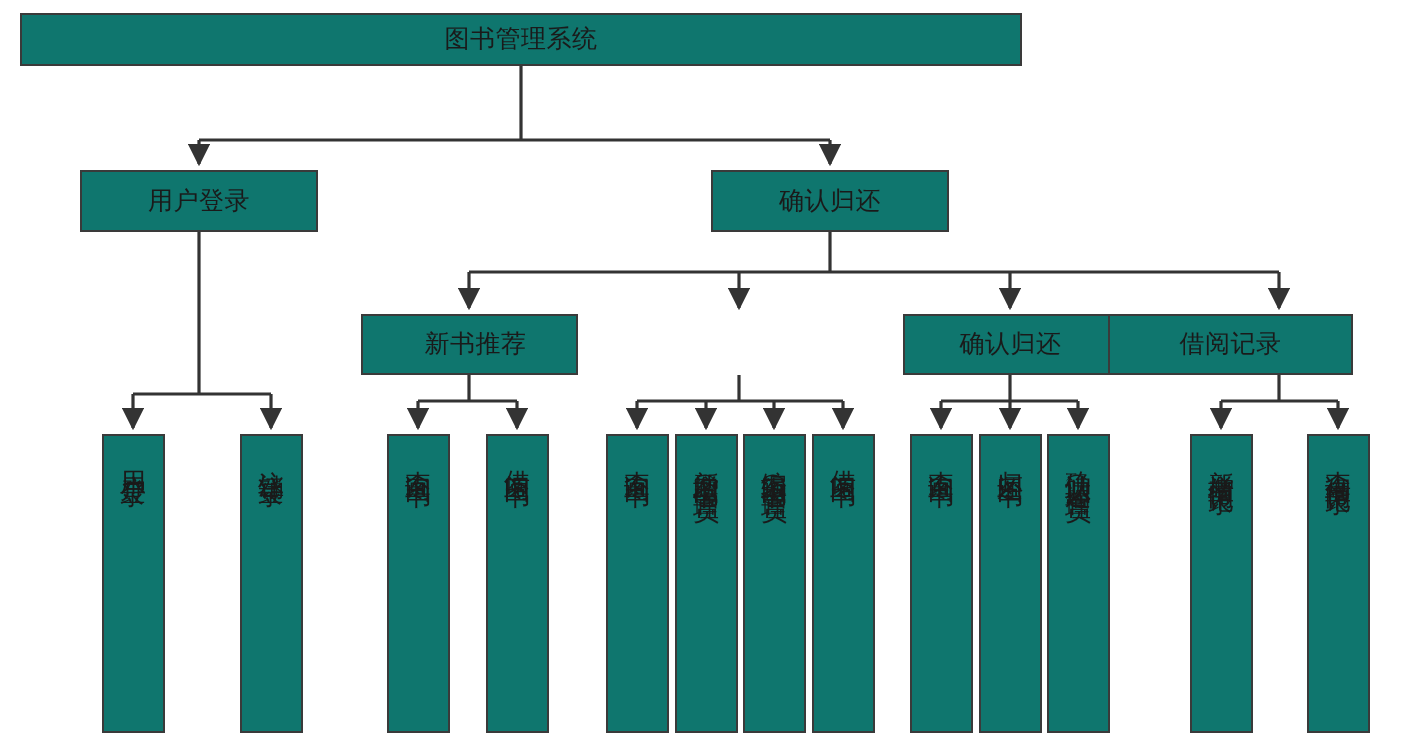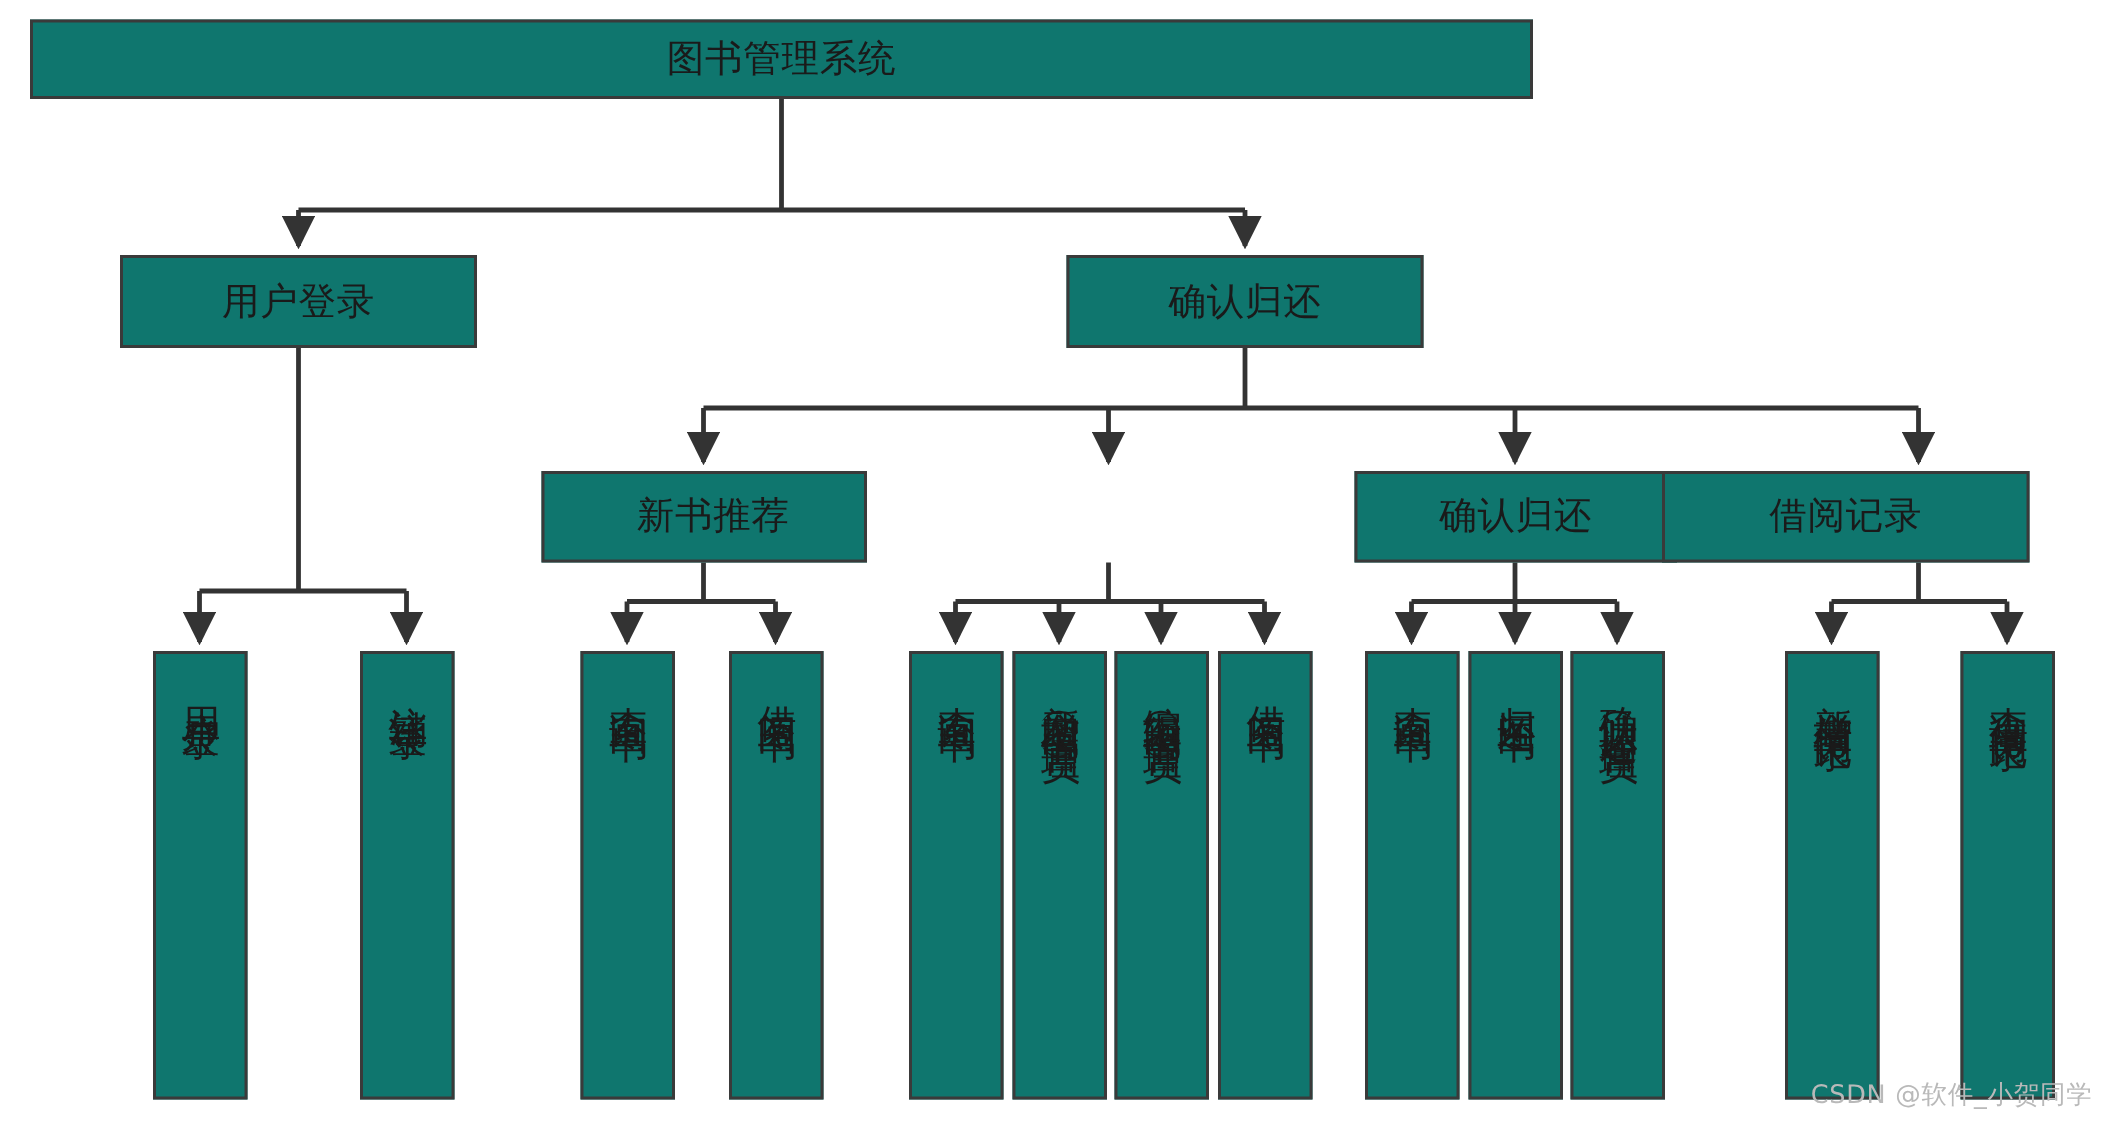--- a/index.html
+++ b/index.html
@@ -189,15 +189,14 @@
     <span class="label">确认归还（管理员）</span>
   </div>
 
   <div class="node vert" style="left:1190px; top:434px; width:63px; height:299px;">
     <span class="label">新增借阅记录</span>
   </div>
   <div class="node vert" style="left:1307px; top:434px; width:63px; height:299px;">
     <span class="label">查询借阅记录</span>
   </div>
 
-  <div id="watermark">CSDN @软件_小贺同学</div>
 
 </div>
 
 </body></html>

